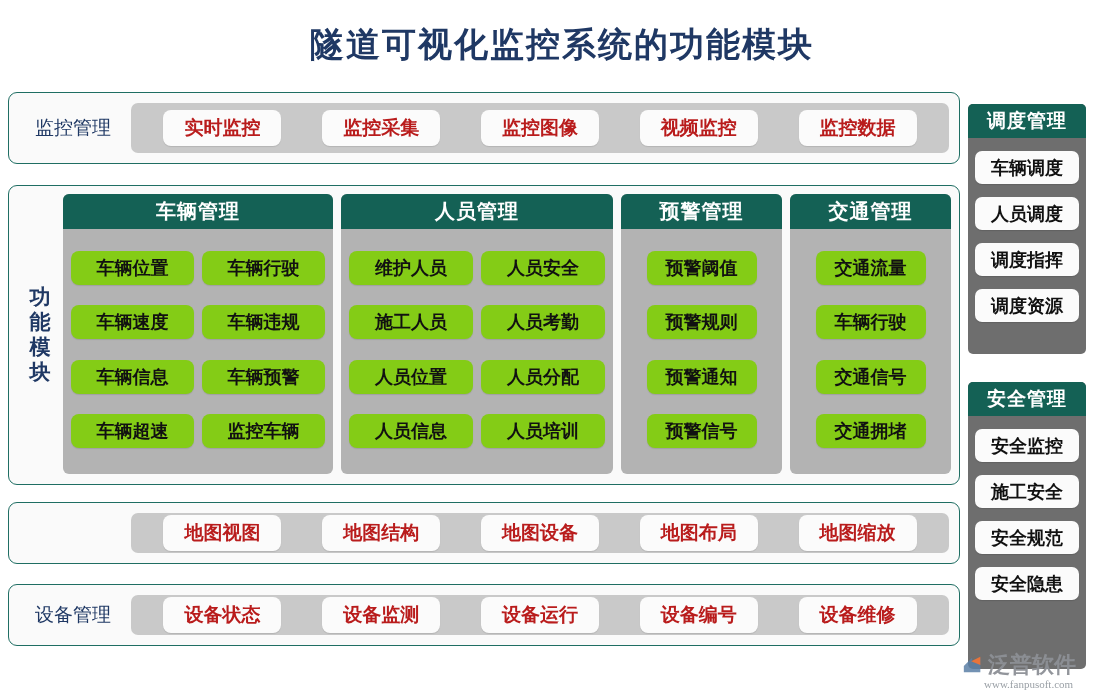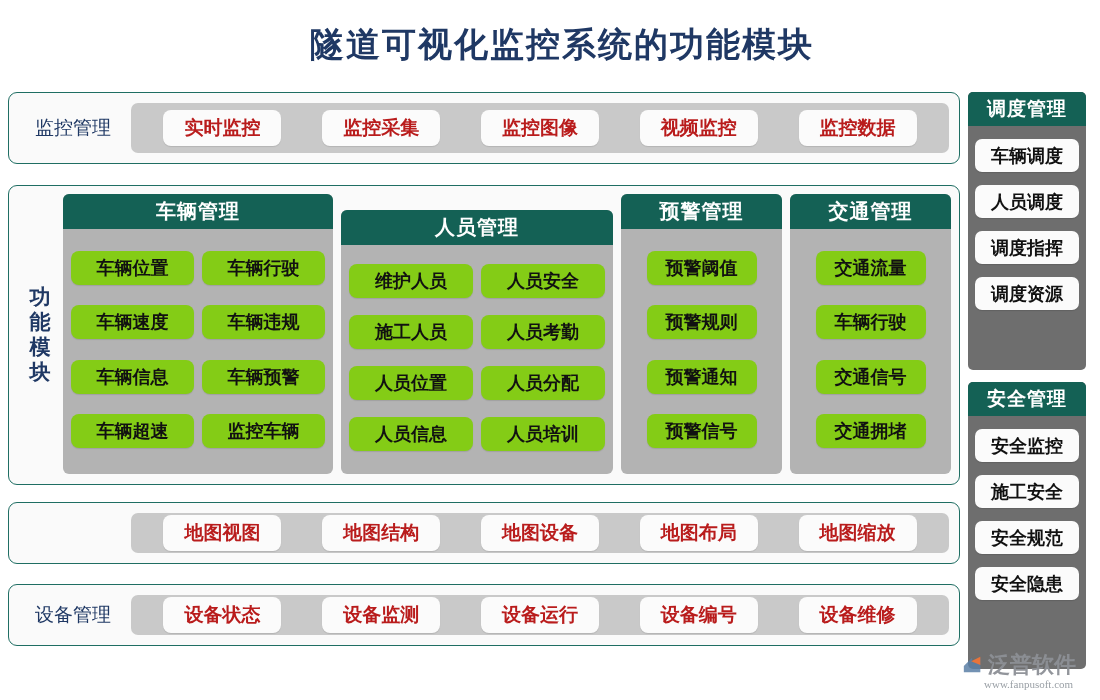--- a/index.html
+++ b/index.html
@@ -97,21 +97,21 @@
     gap: 8px;
   }
   .func-col {
     background: #b3b3b3;
     border-radius: 6px;
     display: flex;
     flex-direction: column;
     overflow: hidden;
   }
   .col-wide { flex: 0 0 270px; }
-  .col-wide2 { flex: 0 0 272px; margin-top: 16px; }
+  .col-wide2 { flex: 0 0 272px; }
   .col-narrow { flex: 1 1 0; }
   .col-head {
     background: #146155;
     color: #ffffff;
     font-size: 20px;
     font-weight: bold;
     text-align: center;
     height: 35px;
     line-height: 35px;
     letter-spacing: 1px;
@@ -174,21 +174,21 @@
     font-weight: bold;
     color: #111111;
     height: 33px;
     display: flex;
     align-items: center;
     justify-content: center;
     margin-top: 13px;
     box-shadow: 0 1px 1px rgba(0,0,0,0.12);
     white-space: nowrap;
   }
-  #panel-dispatch { left: 968px; top: 92px; height: 278px; }
+  #panel-dispatch { left: 968px; top: 104px; height: 250px; }
   #panel-safety   { left: 968px; top: 382px; height: 287px; }
 
   
   #watermark {
     position: absolute;
     left: 962px; top: 650px;
     width: 136px; height: 46px;
     display: flex;
     flex-direction: column;
     align-items: flex-start;

